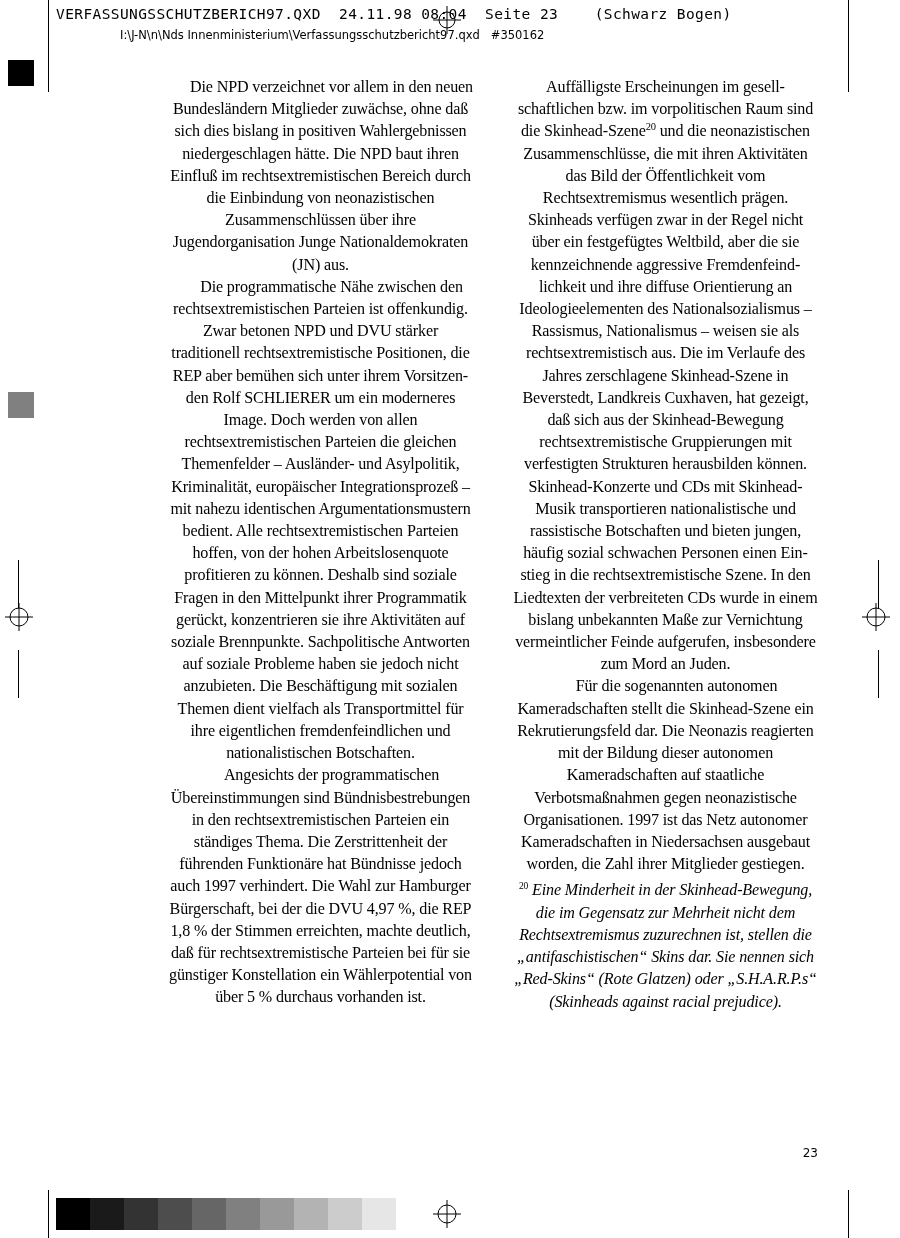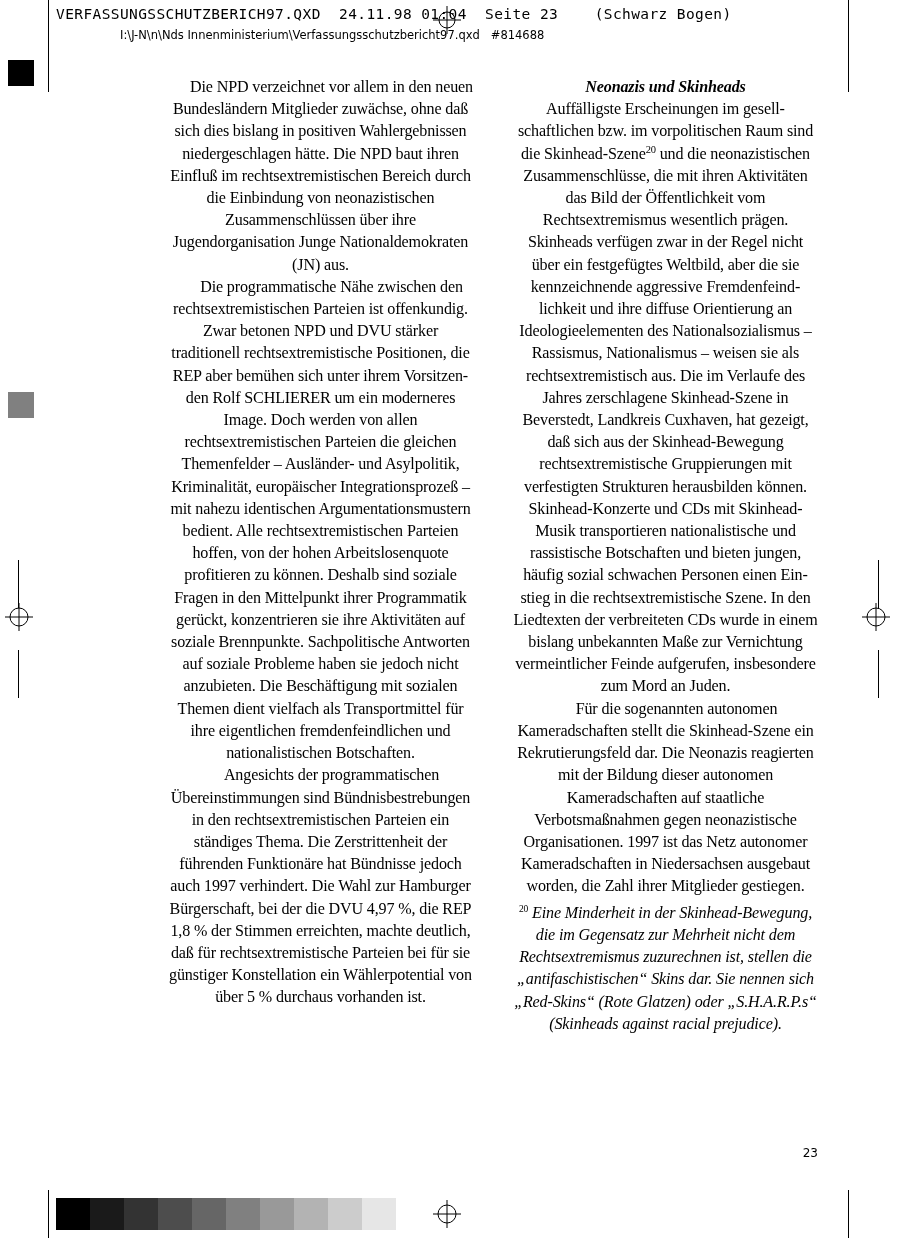--- a/index.html
+++ b/index.html
@@ -197,33 +197,32 @@
     <svg width="28" height="28" viewBox="0 0 28 28">
       <circle cx="14" cy="14" r="8" fill="none" stroke="#000" stroke-width="1"></circle>
       <line x1="14" y1="0" x2="14" y2="28" stroke="#000" stroke-width="1"></line>
       <line x1="0" y1="14" x2="28" y2="14" stroke="#000" stroke-width="1"></line>
     </svg>
   </div>
 
   <div class="black-square"></div>
   <div class="gray-square"></div>
 
-  <div class="slug-1">VERFASSUNGSSCHUTZBERICH97.QXD  24.11.98 01:04  Seite 23    (Schwarz Bogen)</div>
-  <div class="slug-2">I:\J-N\n\Nds Innenministerium\Verfassungsschutzbericht97.qxd   #814688</div>
+  <div class="slug-1">VERFASSUNGSSCHUTZBERICH97.QXD  24.11.98 08:04  Seite 23    (Schwarz Bogen)</div>
+  <div class="slug-2">I:\J-N\n\Nds Innenministerium\Verfassungsschutzbericht97.qxd   #350162</div>
 
   <div class="columns">
 
     <div class="col">
       <p class="indent">Die NPD verzeichnet vor allem in den neuen Bundesländern Mitglieder­ zuwächse, ohne daß sich dies bislang in positiven Wahlergebnissen niederge­schlagen hätte. Die NPD baut ihren Einfluß im rechtsextremistischen Bereich durch die Einbindung von neo­nazistischen Zusammenschlüssen über ihre Jugendorganisation Junge Natio­naldemokraten (JN) aus.</p>
       <p class="indent">Die programmatische Nähe zwi­schen den rechtsextremistischen Partei­en ist offenkundig. Zwar betonen NPD und DVU stärker traditionell rechtsex­tremistische Positionen, die REP aber bemühen sich unter ihrem Vorsitzen­den Rolf SCHLIERER um ein moderne­res Image. Doch werden von allen rechtsextremistischen Parteien die glei­chen Themenfelder – Ausländer- und Asylpolitik, Kriminalität, europäischer Integrationsprozeß – mit nahezu iden­tischen Argumentationsmustern bedient. Alle rechtsextremistischen Par­teien hoffen, von der hohen Arbeitslo­senquote profitieren zu können. Des­halb sind soziale Fragen in den Mittel­punkt ihrer Programmatik gerückt, konzentrieren sie ihre Aktivitäten auf soziale Brennpunkte. Sachpolitische Antworten auf soziale Probleme haben sie jedoch nicht anzubieten. Die Beschäftigung mit sozialen Themen dient vielfach als Transportmittel für ihre eigentlichen fremdenfeindlichen und nationalistischen Botschaften.</p>
       <p class="indent">Angesichts der programmatischen Übereinstimmungen sind Bündnisbe­strebungen in den rechtsextremisti­schen Parteien ein ständiges Thema. Die Zerstrittenheit der führenden Funk­tionäre hat Bündnisse jedoch auch 1997 verhindert. Die Wahl zur Hamburger Bürgerschaft, bei der die DVU 4,97 %, die REP 1,8 % der Stimmen erreichten, machte deutlich, daß für rechtsextremi­stische Parteien bei für sie günstiger Konstellation ein Wählerpotential von über 5 % durchaus vorhanden ist.</p>
     </div>
 
     <div class="col">
-      <p class="subhead">Neonazis und Skinheads</p>
       <p><span>Auffälligste Erscheinungen im gesell­schaftlichen bzw. im vorpolitischen Raum sind die Skinhead-Szene</span><sup class="fn-ref">20</sup><span> und die neonazistischen Zusammenschlüsse, die mit ihren Aktivitäten das Bild der Öffentlichkeit vom Rechtsextremismus wesentlich prägen. Skinheads verfügen zwar in der Regel nicht über ein fest­gefügtes Weltbild, aber die sie kenn­zeichnende aggressive Fremdenfeind­lichkeit und ihre diffuse Orientierung an Ideologieelementen des Nationalso­zialismus – Rassismus, Nationalismus – weisen sie als rechtsextremistisch aus. Die im Verlaufe des Jahres zerschla­gene Skinhead-Szene in Beverstedt, Landkreis Cuxhaven, hat gezeigt, daß sich aus der Skinhead-Bewegung rechtsextremistische Gruppierungen mit verfestigten Strukturen herausbil­den können. Skinhead-Konzerte und CDs mit Skinhead-Musik transportieren nationalistische und rassistische Bot­schaften und bieten jungen, häufig sozial schwachen Personen einen Ein­stieg in die rechtsextremistische Szene. In den Liedtexten der verbreiteten CDs wurde in einem bislang unbekannten Maße zur Vernichtung vermeintlicher Feinde aufgerufen, insbesondere zum Mord an Juden.</span></p>
       <p class="indent">Für die sogenannten autonomen Kameradschaften stellt die Skinhead-Szene ein Rekrutierungsfeld dar. Die Neonazis reagierten mit der Bildung dieser autonomen Kameradschaften auf staatliche Verbotsmaßnahmen gegen neonazistische Organisationen. 1997 ist das Netz autonomer Kamerad­schaften in Niedersachsen ausgebaut worden, die Zahl ihrer Mitglieder gestiegen.</p>
       <p class="footnote"><sup>20</sup><span> Eine Minderheit in der Skinhead-Bewegung, die im Gegensatz zur Mehrheit nicht dem Rechtsextre­mismus zuzurechnen ist, stellen die „antifaschisti­schen“ Skins dar. Sie nennen sich „Red-Skins“ (Rote Glatzen) oder „S.H.A.R.P.s“ (Skinheads against racial prejudice).</span></p>
     </div>
 
   </div>
 
   <div class="page-number">23</div>
 
   <div class="swatches">

